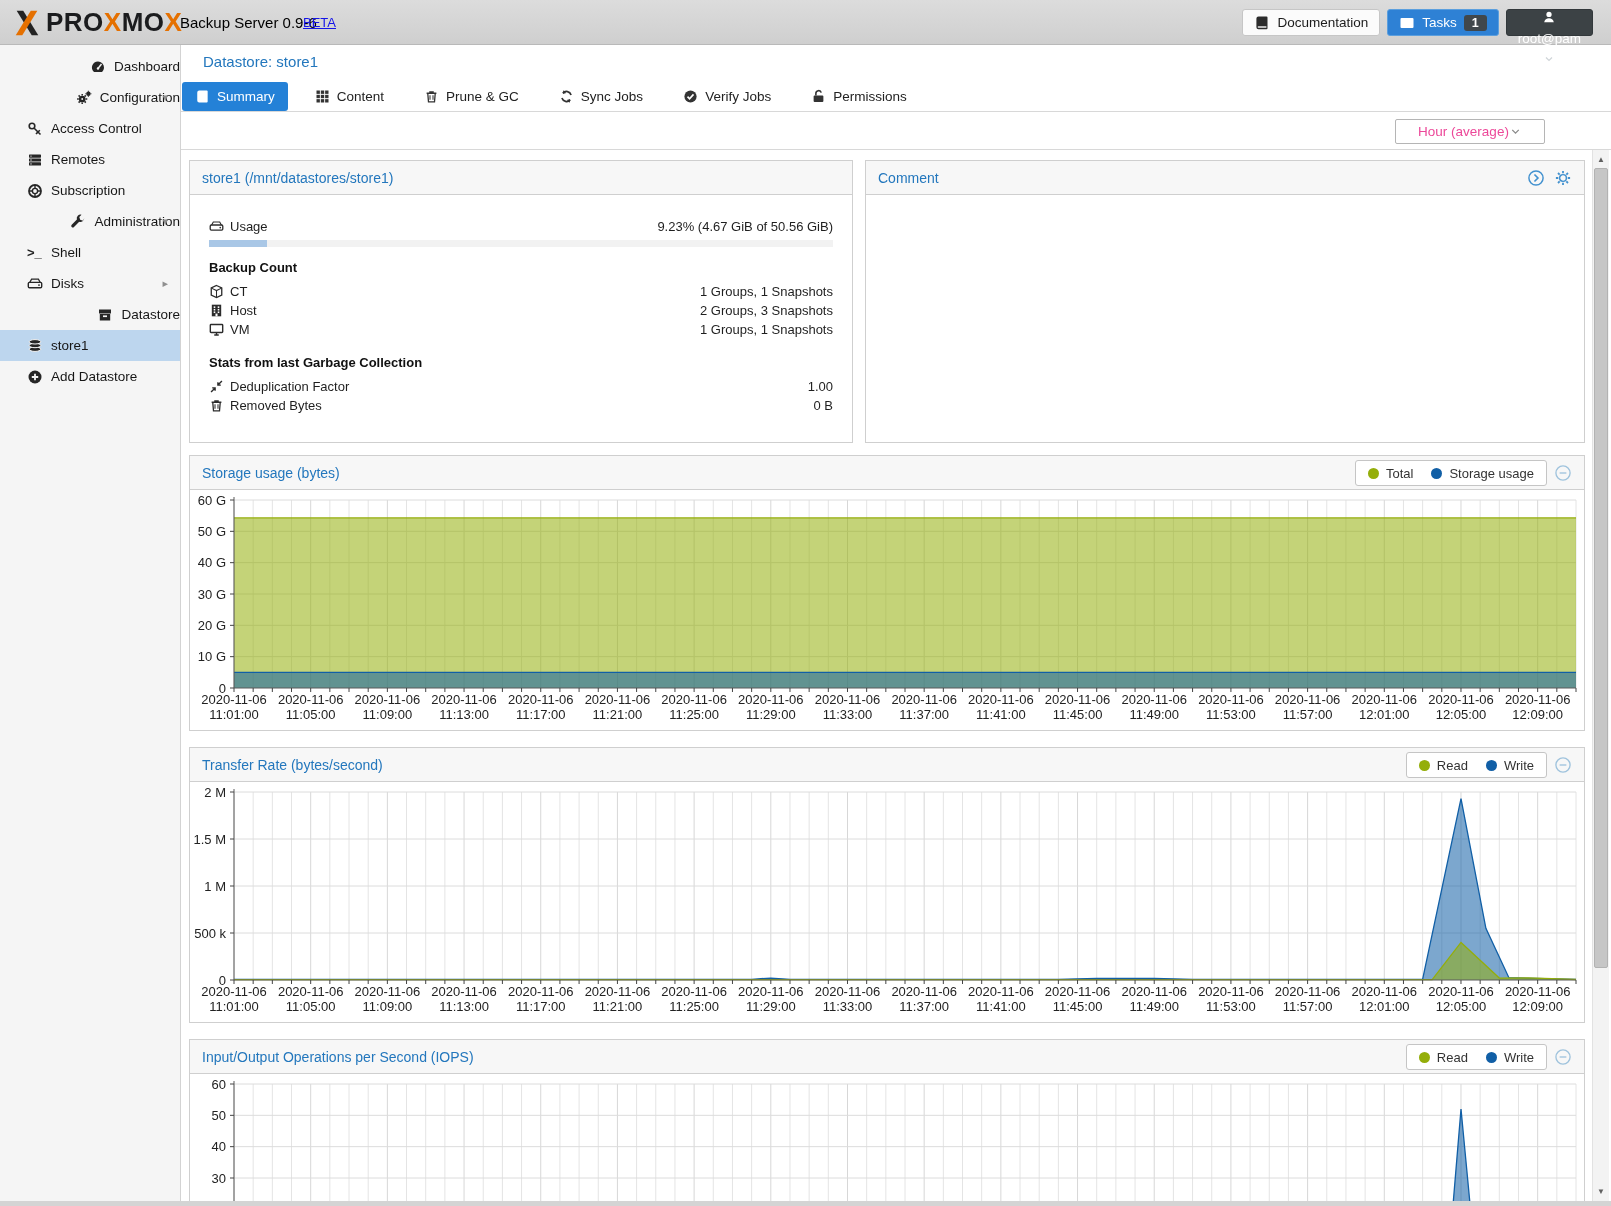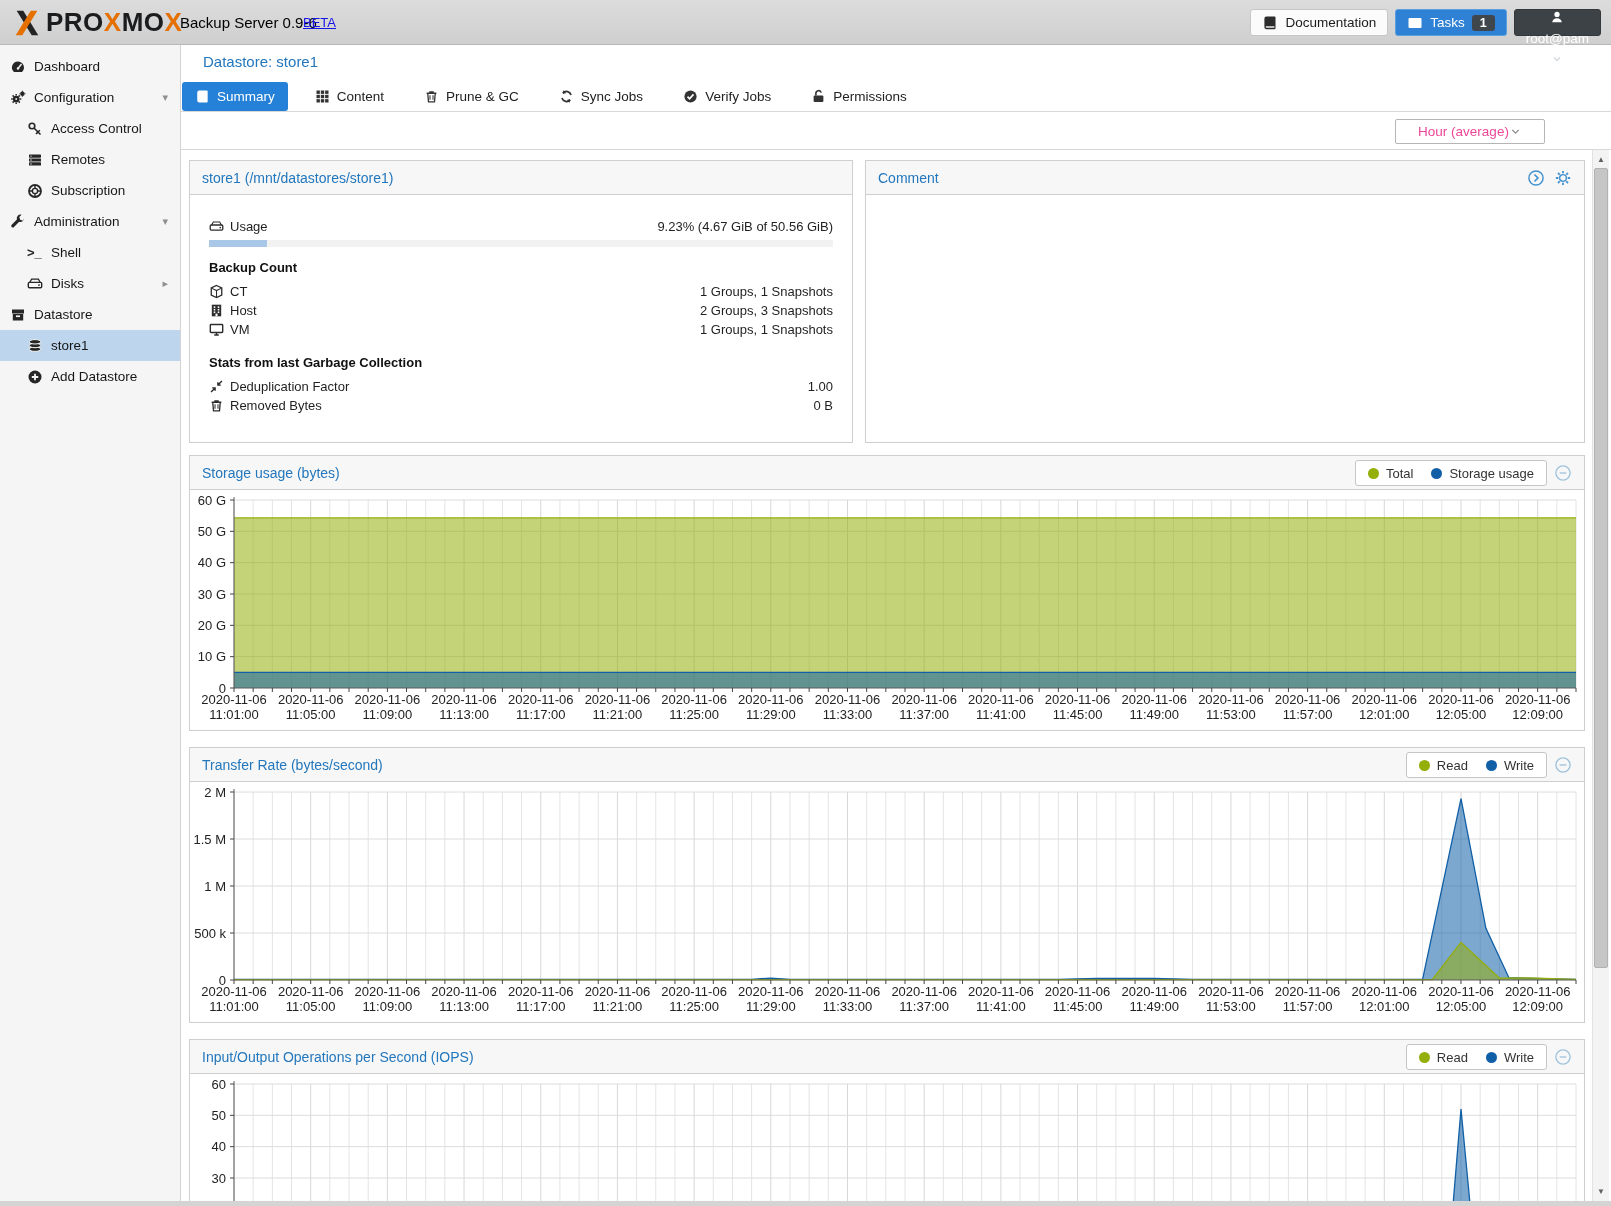--- a/index.html
+++ b/index.html
@@ -9,34 +9,34 @@
 
   
   .topbar { position:absolute; left:0; top:0; width:1611px; height:45px;
             background:linear-gradient(#dcdcdc,#cfcfcf); border-bottom:1px solid #b9b9b9; z-index:5; }
   .brand { position:absolute; left:12px; top:7px; display:flex; align-items:center; }
   .brand-mark { width:30px; height:30px; margin-right:4px; }
   .brand-text { font-size:26px; font-weight:bold; letter-spacing:.5px; color:#1b1c1e; }
   .brand-text .ox { color:#e57000; }
   .product { position:absolute; left:180px; top:14px; font-size:15px; color:#000; }
   .beta { position:absolute; left:303px; top:15px; font-size:13px; color:#1414e8; text-decoration:underline; cursor:pointer; }
-  .tb-buttons { position:absolute; right:10px; top:9px; display:flex; gap:7px; }
+  .tb-buttons { position:absolute; right:18px; top:9px; display:flex; gap:7px; }
   .tb-btn { height:27px; display:flex; align-items:center; gap:7px; padding:0 11px;
             border-radius:3px; font-size:13.5px; cursor:pointer; }
   .btn-doc { background:#fbfbfb; border:1px solid #c6c6c6; color:#1c1c1c; }
   .btn-tasks { background:#2e81d5; border:1px solid #5b9fde; color:#fff; }
   .badge { background:#40474c; color:#fff; border-radius:3px; padding:1px 8px; font-size:12.5px; font-weight:bold; }
   .btn-user { background:#3c4245; border:1px solid #32383b; color:#fff;flex-direction:column; }
 
   
   .sidebar { position:absolute; left:0; top:45px; bottom:0; width:181px;
              background:#f5f5f5; border-right:1px solid #d3d3d3; padding-top:6px; z-index:2; }
   .side-item { position:relative; height:31px; display:flex; align-items:center; gap:8px;
                font-size:13.5px; color:#161616; cursor:pointer; }
-  .side-item.l0 { padding-left:10px; }
+  .side-item.l0 { padding-left:10px;justify-content:flex-end; }
   .side-item.l1 { padding-left:27px; }
   .side-item.selected { background:#bdd6ee; }
   .side-item .exp { position:absolute; right:12px; color:#8f8f8f; font-size:11px; }
   .side-item .ic { color:#262626; }
 
   
   .main { position:absolute; left:181px; top:45px; right:0; bottom:0; background:#fff; }
   .page-title { position:absolute; left:22px; top:8px; font-size:15px; color:#2377bd; }
   .tabs { position:absolute; left:1px; top:37px; height:30px; display:flex; gap:14px; align-items:flex-start; }
   .tab { height:29px; display:flex; align-items:center; gap:7px; padding:0 13px;

